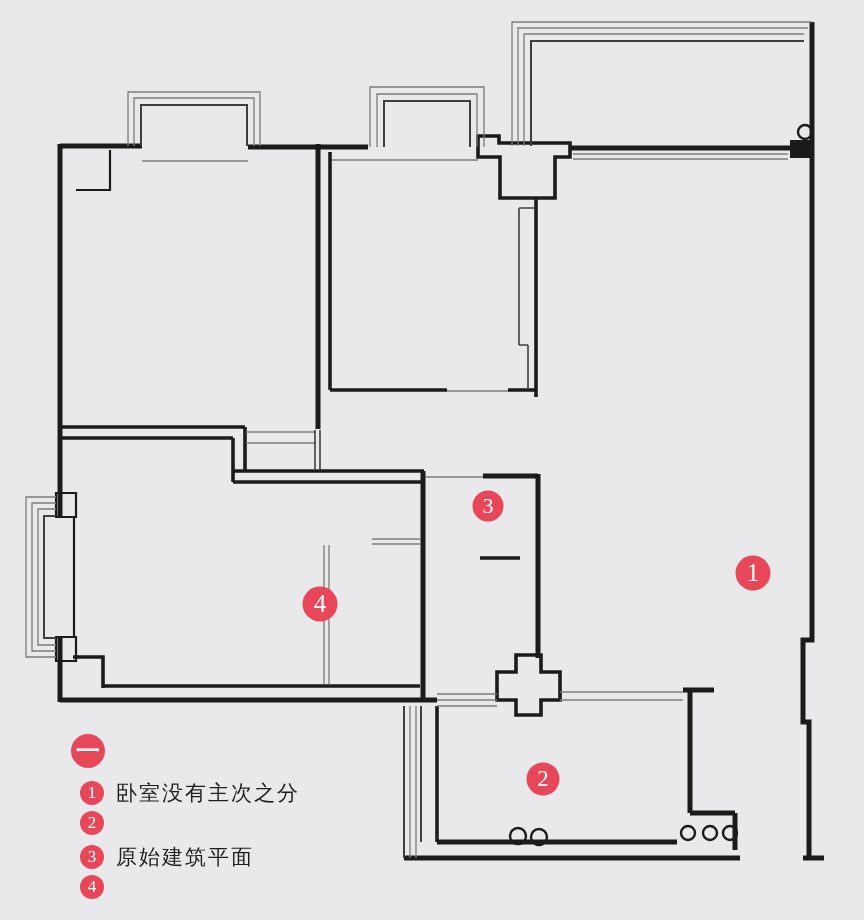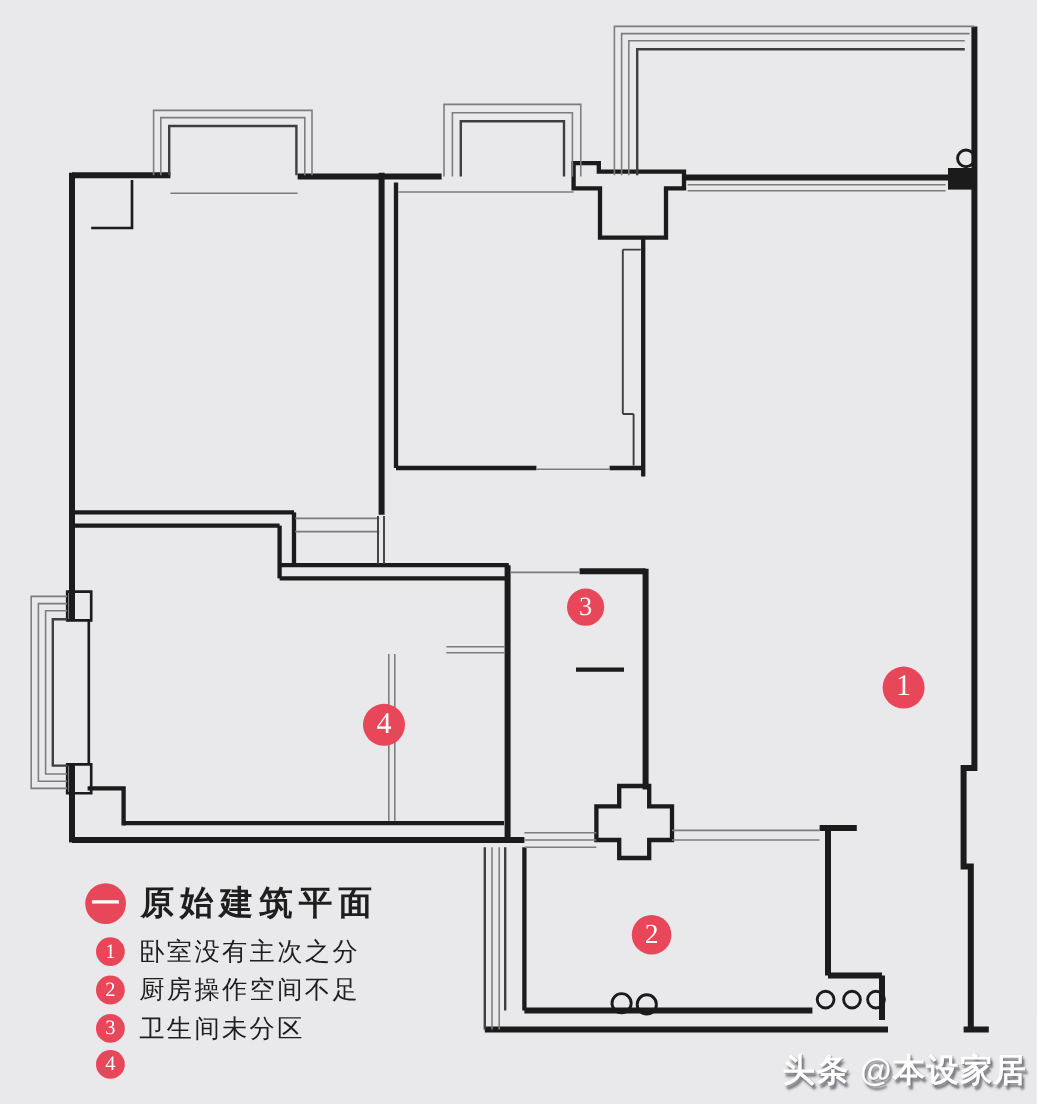--- a/index.html
+++ b/index.html
@@ -152,41 +152,38 @@
       <span>3</span>
     </div>
   <div class="marker" style="left: 320px; top: 604px; width: 35px; height: 35px; font-size: 25px;">
       <span>4</span>
     </div>
 
   <div class="legend-row legend-title-row">
     <div class="legend-bullet">
         <span>一</span>
       </div>
-    <div class="legend-title-text">原始建筑平面</div>
   </div>
 
   <div class="legend-row legend-item li-0">
     <div class="legend-bullet">
         <span>1</span>
       </div>
     <div class="legend-item-text">卧室没有主次之分</div>
   </div>
   <div class="legend-row legend-item li-1">
     <div class="legend-bullet">
         <span>2</span>
       </div>
-    <div class="legend-item-text">厨房操作空间不足</div>
   </div>
   <div class="legend-row legend-item li-2">
     <div class="legend-bullet">
         <span>3</span>
       </div>
-    <div class="legend-item-text">卫生间未分区</div>
+    <div class="legend-item-text">原始建筑平面</div>
   </div>
   <div class="legend-row legend-item li-3">
     <div class="legend-bullet">
         <span>4</span>
       </div>
   </div>
 
-  <div class="watermark">头条 @本设家居</div>
 </div>
 
 </body></html>

